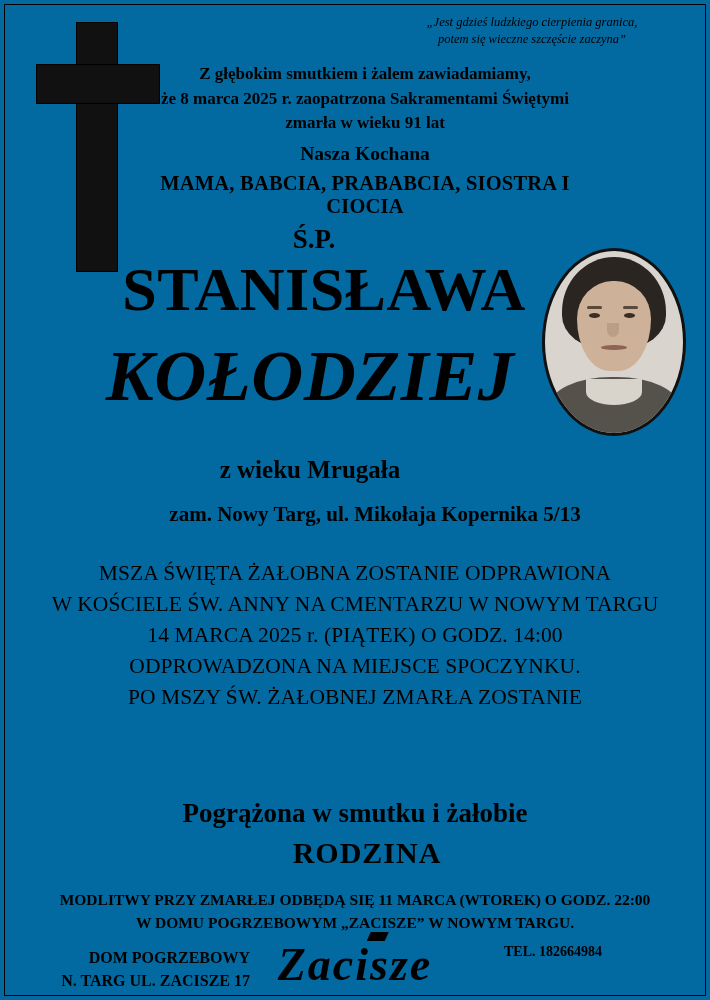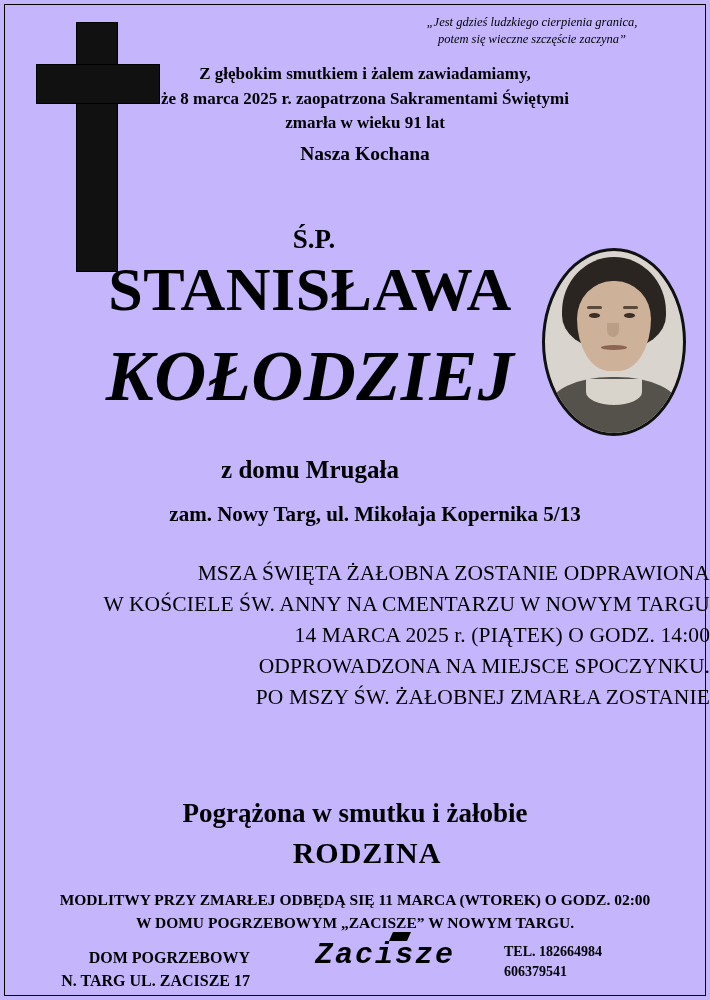--- a/index.html
+++ b/index.html
@@ -12,21 +12,21 @@
     height: 1000px;
     font-family: "Liberation Serif", serif;
     color: #000000;
     overflow: hidden;
     position: relative;
   }
   .page {
     position: relative;
     width: 710px;
     height: 1000px;
-    background: #c4b5fd;
+    background: #0369a1;
     box-sizing: border-box;
   }
   .border-frame {
     position: absolute;
     left: 4px;
     top: 4px;
     right: 4px;
     bottom: 4px;
     border: 1px solid #000;
     pointer-events: none;
@@ -113,21 +113,21 @@
     top: 224px;
     width: 628px;
     text-align: center;
     font-size: 27px;
     font-weight: bold;
   }
 
   
   .name-first {
     position: absolute;
-    left: 0;
+    left: 14px;
     top: 258px;
     width: 620px;
     text-align: center;
     font-size: 62px;
     font-weight: bold;
     line-height: 1.0;
     letter-spacing: 0.5px;
   }
   .name-last {
     position: absolute;
@@ -258,21 +258,21 @@
     background: #d8d3cb;
     border-radius: 0 0 50% 50%;
   }
 
   
   .ceremony {
     position: absolute;
     left: 0;
     top: 558px;
     width: 710px;
-    text-align: right;
+    text-align: center;
   }
   .ceremony div {
     font-size: 21.5px;
     line-height: 1.44;
     letter-spacing: 0.1px;
   }
 
   
   .family-line {
     position: absolute;
@@ -335,27 +335,26 @@
     text-align: left;
     font-size: 14px;
     font-weight: bold;
     line-height: 1.45;
   }
   .footer .logo {
     position: absolute;
     left: 50%;
     top: -4px;
     transform: translateX(-50%);
-    font-family: Liberation Mono, monospace;
+    font-family: Liberation Serif, serif;
     font-style: italic;
     font-weight: bold;
-    font-size: 30px;
+    font-size: 46px;
     letter-spacing: 2px;
     white-space: nowrap;
-    margin-left: 30px;
   }
   .footer .logo .accent {
     position: absolute;
     right: 46px;
     top: -6px;
     width: 18px;
     height: 9px;
     background: #000;
     transform: skewX(-24deg);
   }
@@ -375,67 +374,67 @@
   <div class="cross">
     <div class="v"></div>
     <div class="h"></div>
   </div>
 
   <div class="intro">
     <div class="l1">Z głębokim smutkiem i żalem zawiadamiamy,</div>
     <div class="l2">że 8 marca 2025 r. zaopatrzona Sakramentami Świętymi</div>
     <div class="l3">zmarła w wieku 91 lat</div>
     <div class="l4">Nasza Kochana</div>
+    <div class="l5">MAMA, BABCIA, PRABABCIA, SIOSTRA I CIOCIA</div>
   </div>
 
   <div class="sp">Ś.P.</div>
 
   <div class="portrait">
     <div class="bg"></div>
     <div class="body"></div>
     <div class="collar"></div>
     <div class="hair"></div>
     <div class="face"></div>
     <div class="brow l"></div>
     <div class="brow r"></div>
     <div class="eye l"></div>
     <div class="eye r"></div>
     <div class="nose"></div>
     <div class="mouth"></div>
   </div>
 
   <div class="name-first">STANISŁAWA</div>
   <div class="name-last">KOŁODZIEJ</div>
-  <div class="maiden">z domu Mrugała</div>
+  <div class="maiden">z wieku Mrugała</div>
   <div class="address">zam. Nowy Targ, ul. Mikołaja Kopernika 5/13</div>
 
   <div class="ceremony">
     <div>MSZA ŚWIĘTA ŻAŁOBNA ZOSTANIE ODPRAWIONA</div>
     <div>W KOŚCIELE ŚW. ANNY NA CMENTARZU W NOWYM TARGU</div>
     <div>14 MARCA 2025 r. (PIĄTEK) O GODZ. 14:00</div>
     <div>ODPROWADZONA NA MIEJSCE SPOCZYNKU.</div>
     <div>PO MSZY ŚW. ŻAŁOBNEJ ZMARŁA ZOSTANIE</div>
   </div>
 
   <div class="family-line">Pogrążona w smutku i żałobie</div>
   <div class="family-word">RODZINA</div>
 
   <div class="prayers">
-    <div>MODLITWY PRZY ZMARŁEJ ODBĘDĄ SIĘ 11 MARCA (WTOREK) O GODZ. 02:00</div>
+    <div>MODLITWY PRZY ZMARŁEJ ODBĘDĄ SIĘ 11 MARCA (WTOREK) O GODZ. 22:00</div>
     <div>W DOMU POGRZEBOWYM „ZACISZE” W NOWYM TARGU.</div>
   </div>
 
   <div class="footer">
     <div class="left">
       <div>DOM POGRZEBOWY</div>
       <div>N. TARG UL. ZACISZE 17</div>
     </div>
     <div class="logo">
       <span>Zacisze</span>
       <span class="accent"></span>
     </div>
     <div class="right">
       <div>TEL. 182664984</div>
-      <div>606379541</div>
     </div>
   </div>
 
 </div>
 
 </body></html>

